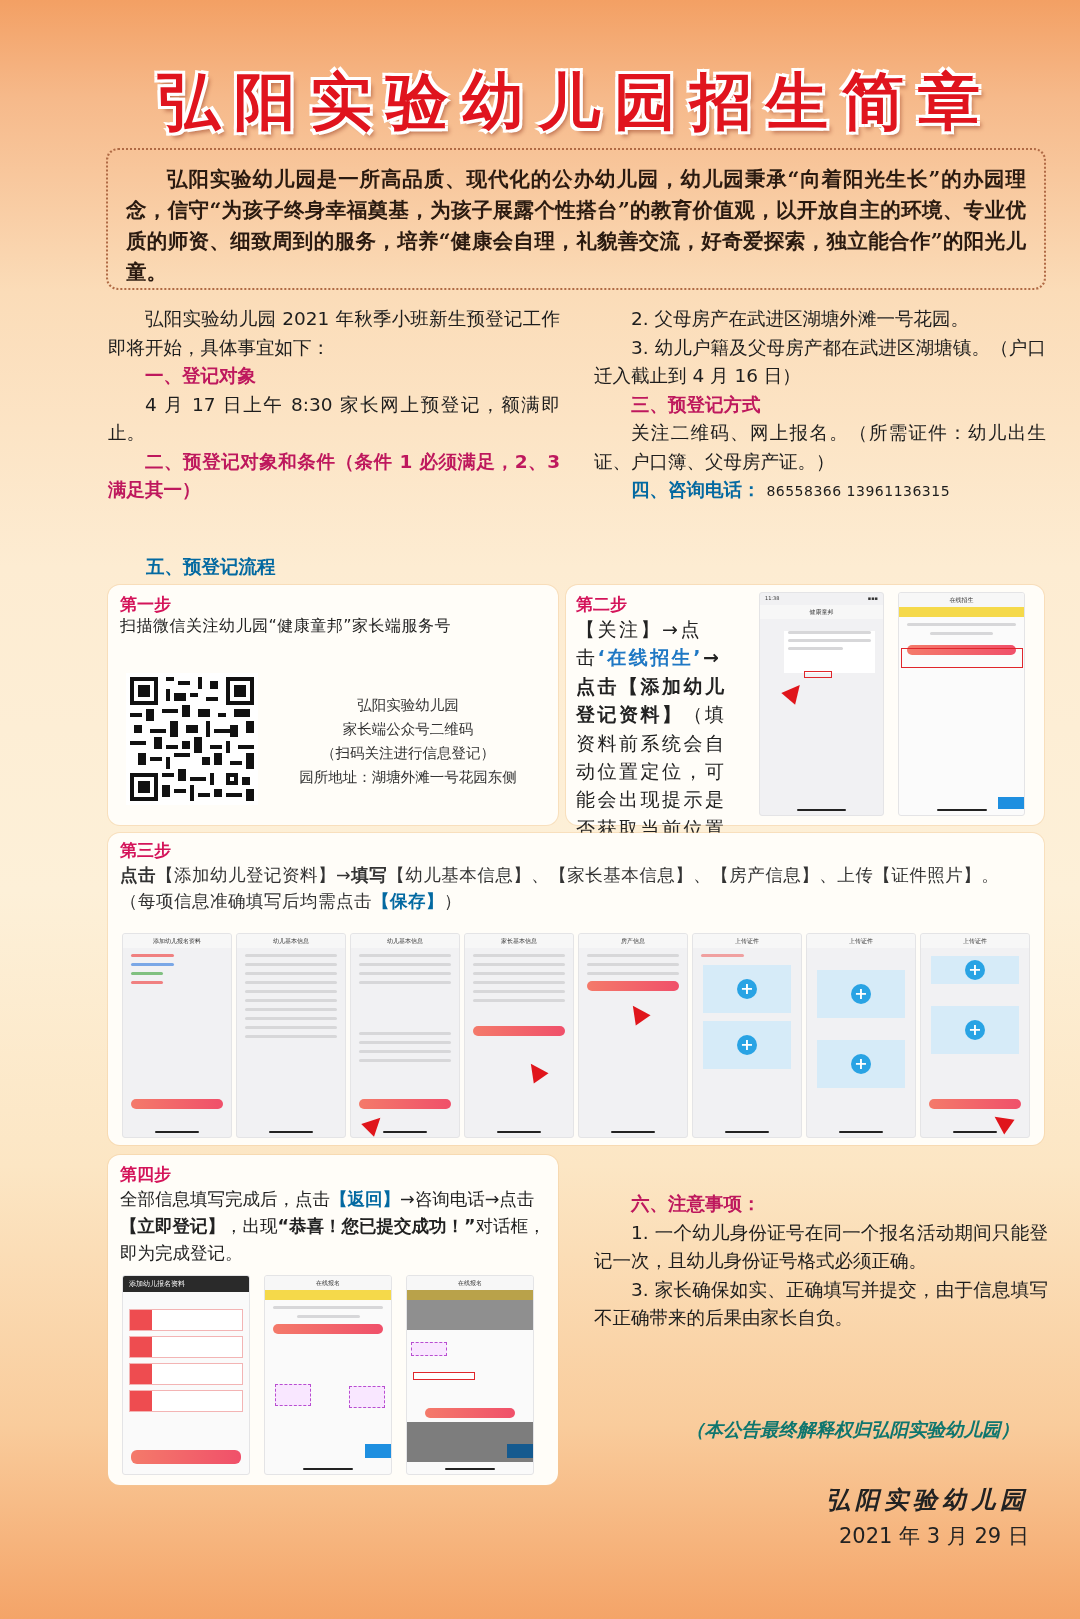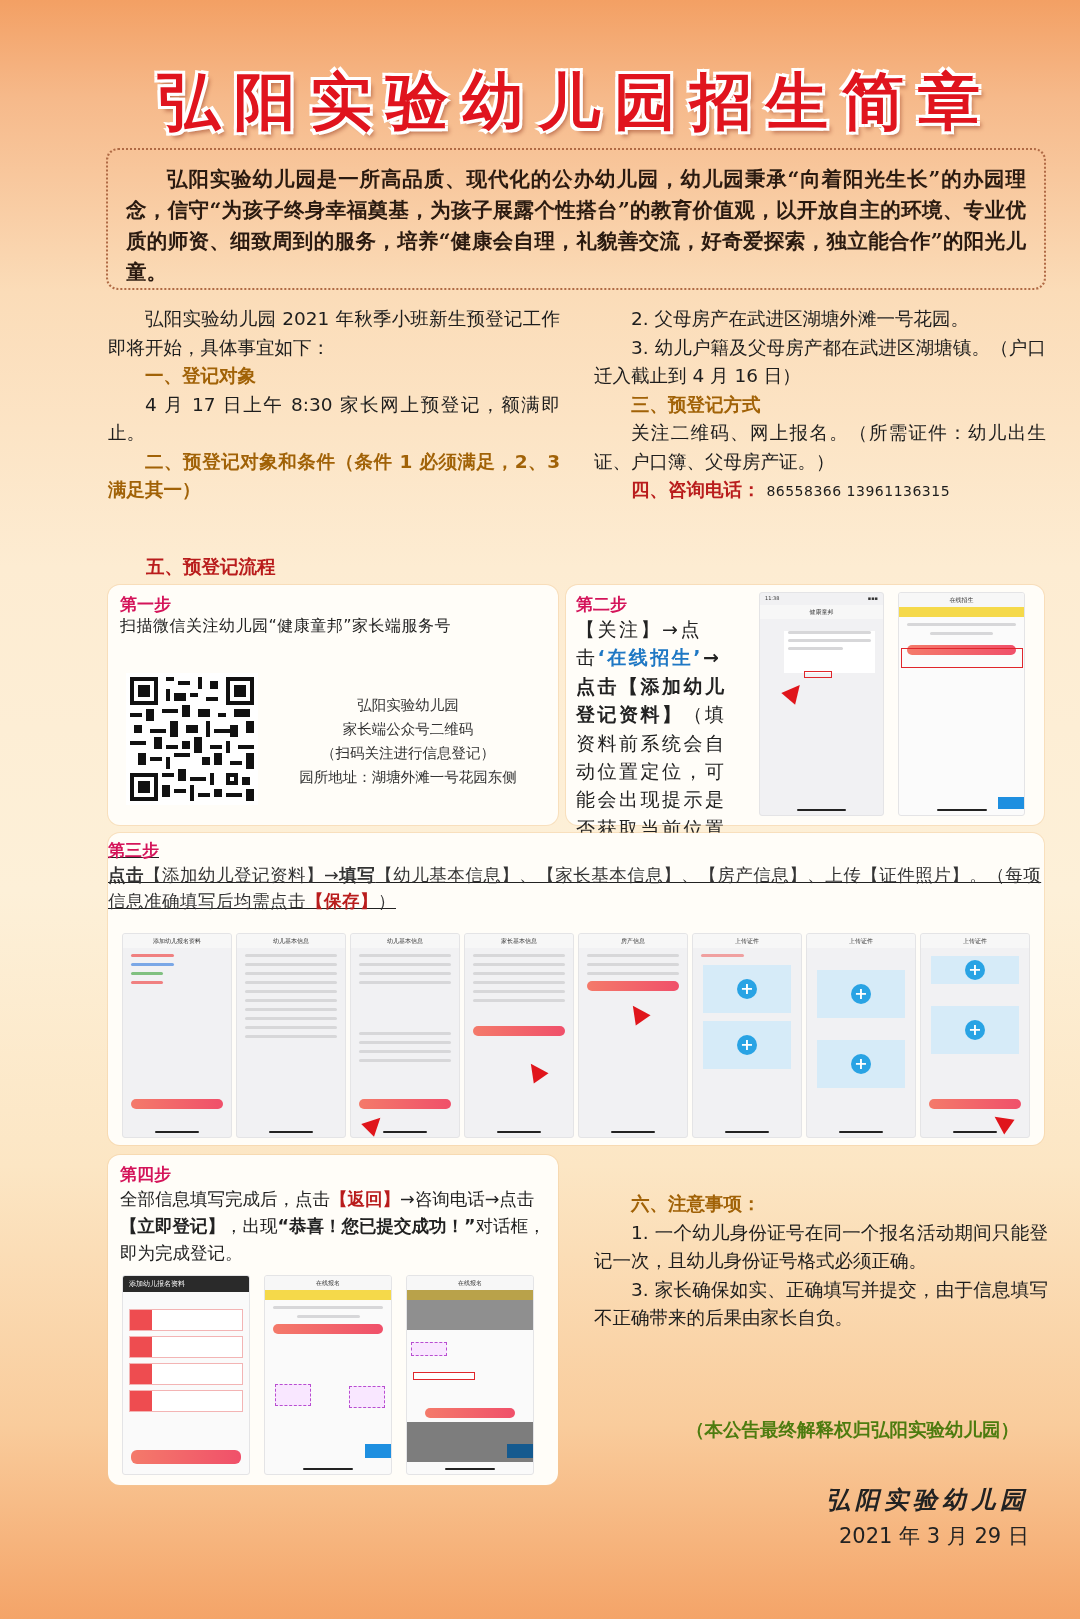--- a/index.html
+++ b/index.html
@@ -28,22 +28,22 @@
     border: 2px dotted #b06a45; border-radius: 12px;
     padding: 14px 18px 0 18px;
     font-family: "DejaVu Serif", "Liberation Serif", serif; font-weight: bold;
     font-size: 20.5px; line-height: 31px; color: #2a1a10;
     text-indent: 2em; text-align: justify;
   }
 
   .col { font-size: 18.5px; line-height: 28.5px; color: #1d1d1d; }
   .col p { text-align: justify; }
   .ind { text-indent: 2em; }
-  .red { color: #b91c1c; font-weight: bold; }
-  .sec-head { color: #a16207; font-weight: bold; text-indent: 2em; }
+  .red { color: #0369a1; font-weight: bold; }
+  .sec-head { color: #be185d; font-weight: bold; text-indent: 2em; }
 
   .left-col { left: 72px; top: 305px; width: 452px; }
   .right-col { left: 558px; top: 305px; width: 452px; }
 
   .step-flow-head { left: 110px; top: 553px; font-size: 18.5px; }
 
   .card {
     background: #fffdf8; border-radius: 12px;
     box-shadow: 0 0 0 1px rgba(240,200,150,0.4);
   }
@@ -72,29 +72,29 @@
   .ph-upload::after { content: "+"; position: absolute; left: 50%; top: 50%; transform: translate(-50%,-50%); width: 20px; height: 20px; border-radius: 50%; background: #29a3e4; color: #fff; font-size: 16px; line-height: 20px; text-align: center; font-weight: bold; }
   .arrow { position: absolute; width: 0; height: 0; border-left: 9px solid transparent; border-right: 9px solid transparent; border-bottom: 18px solid #e0151b; }
   .ph-redbox { position: absolute; border: 1px solid #e0262b; }
   .ph-blue-btn { position: absolute; right: 0; bottom: 6px; width: 26px; height: 12px; background: #1e8fe0; }
   .ph-dark { background: #2a2a2a; color: #fff; font-size: 7px; height: 16px; line-height: 16px; padding-left: 6px; }
   .ph-form-row { height: 22px; margin: 5px 6px; border: 1px solid #f3b4b4; display: flex; background:#fff;}
   .ph-form-row span { width: 22px; background: #ee4c50; }
   .ph-pink-bubble { position: absolute; width: 36px; height: 22px; border: 1px dashed #b84dd1; background: #f9e7ff; }
 
   
-  .card3 { left: 72px; top: 833px; width: 936px; height: 312px; padding: 6px 0; text-decoration: underline; }
+  .card3 { left: 72px; top: 833px; width: 936px; height: 312px; padding: 6px 12px; }
   .card3 .desc { font-size: 17.5px; line-height: 26px; letter-spacing: 0.5px; color: #333; }
 
   
   .card4 { left: 72px; top: 1155px; width: 450px; height: 330px; padding: 8px 12px; }
   .card4 .desc { font-size: 17.5px; line-height: 27px; color: #222; }
 
   .notes { left: 558px; top: 1190px; width: 454px; }
-  .footer-note { left: 650px; top: 1417px; font-size: 18.5px; font-weight: bold; color:#4d7c0f; }
+  .footer-note { left: 650px; top: 1417px; font-size: 18.5px; font-weight: bold; color:#0f766e;font-style:italic; }
 
   .sign-name { left: 790px; top: 1484px; font-family: "DejaVu Serif", serif; font-style: italic; font-weight: bold; font-size: 24px; letter-spacing: 5px; color: #222; }
   .sign-date { left: 803px; top: 1522px; font-size: 21px; color: #222; }
 </style>
 </head>
 <body>
 
 <div class="abs title">弘阳实验幼儿园招生简章</div>
 
 <div class="abs intro">弘阳实验幼儿园是一所高品质、现代化的公办幼儿园，幼儿园秉承“向着阳光生长”的办园理念，信守“为孩子终身幸福奠基，为孩子展露个性搭台”的教育价值观，以开放自主的环境、专业优质的师资、细致周到的服务，培养“健康会自理，礼貌善交流，好奇爱探索，独立能合作”的阳光儿童。</div>

